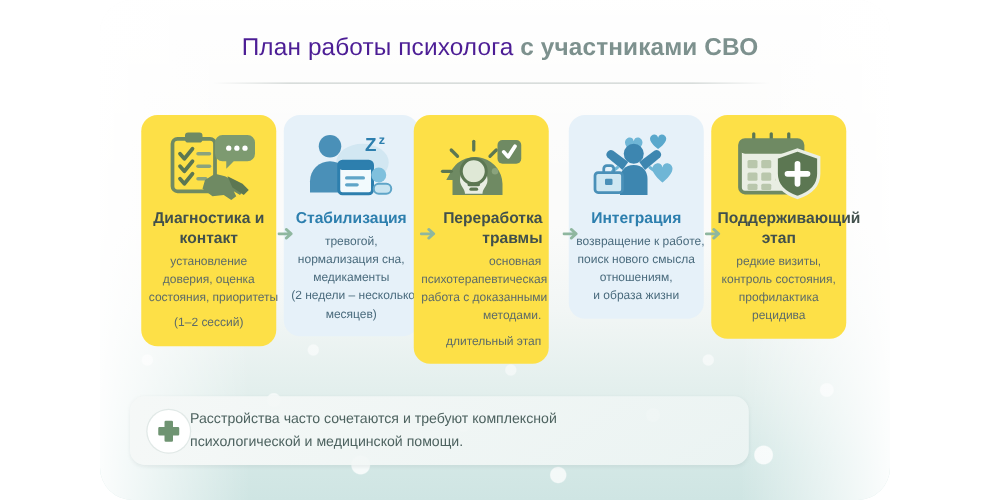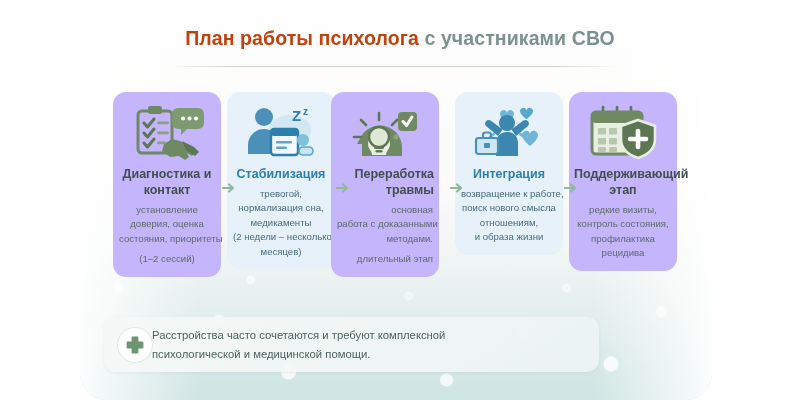--- a/index.html
+++ b/index.html
@@ -54,41 +54,41 @@
   }
 
   
   .title {
     position: absolute; left: 0; right: 0; top: 27px;
     text-align: center;
     font-size: 19.5px;
     letter-spacing: .1px;
     white-space: nowrap;
   }
-  .title .t-strong { font-weight: bold; color: #c2410c; }
+  .title .t-strong { font-weight: normal; color: #4c1d95; }
   .title .t-light  { font-weight: bold; color: #7d918e; }
 
   .title-rule {
     position: absolute;
     left: 170px; width: 446px; top: 66px; height: 1px;
     background: linear-gradient(to right, rgba(200,205,203,0), #ccd2d0 14%, #ccd2d0 86%, rgba(200,205,203,0));
   }
 
   
   .cards { position: absolute; left: 0; top: 0; width: 800px; height: 400px; }
 
   .card {
     position: absolute;
     top: 92px;
     width: 108px;
     border-radius: 13px;
     padding: 9px 5px 10px;
     text-align: center;
   }
-  .card.green { background: #c4b5fd; }
+  .card.green { background: #fde047; }
   .card.blue  { background: #e6f1f9; }
 
   .card-icon { height: 62px; display: flex; align-items: center; justify-content: center; }
   .card-icon svg { display: block; }
 
   .card-title {
     font-size: 12.5px; font-weight: bold; line-height: 1.28;
     margin-top: 3px; margin-bottom: 5px;
   }
   .card.green .card-title { color: #41504c; }
@@ -241,20 +241,21 @@
           <path d="M55 17.5 l3.5 4 L64 13" fill="none" stroke="#fff" stroke-width="3" stroke-linecap="round" stroke-linejoin="round"></path>
           <circle cx="48" cy="33" r="2.6" fill="#8aa37d"></circle>
         </svg>
       </div>
       <div class="card-title">
         <span class="ln">Переработка</span>
         <span class="ln">травмы</span>
       </div>
       <div class="card-body">
         <span class="ln">основная</span>
+        <span class="ln">психотерапевтическая</span>
         <span class="ln">работа с доказанными</span>
         <span class="ln">методами.</span>
         <span class="gap"></span>
         <span class="ln">длительный этап</span>
       </div>
     </div>
 
     <div class="card blue" id="card-4">
       <div class="card-icon">
         <svg width="74" height="56" viewBox="0 0 74 56">

